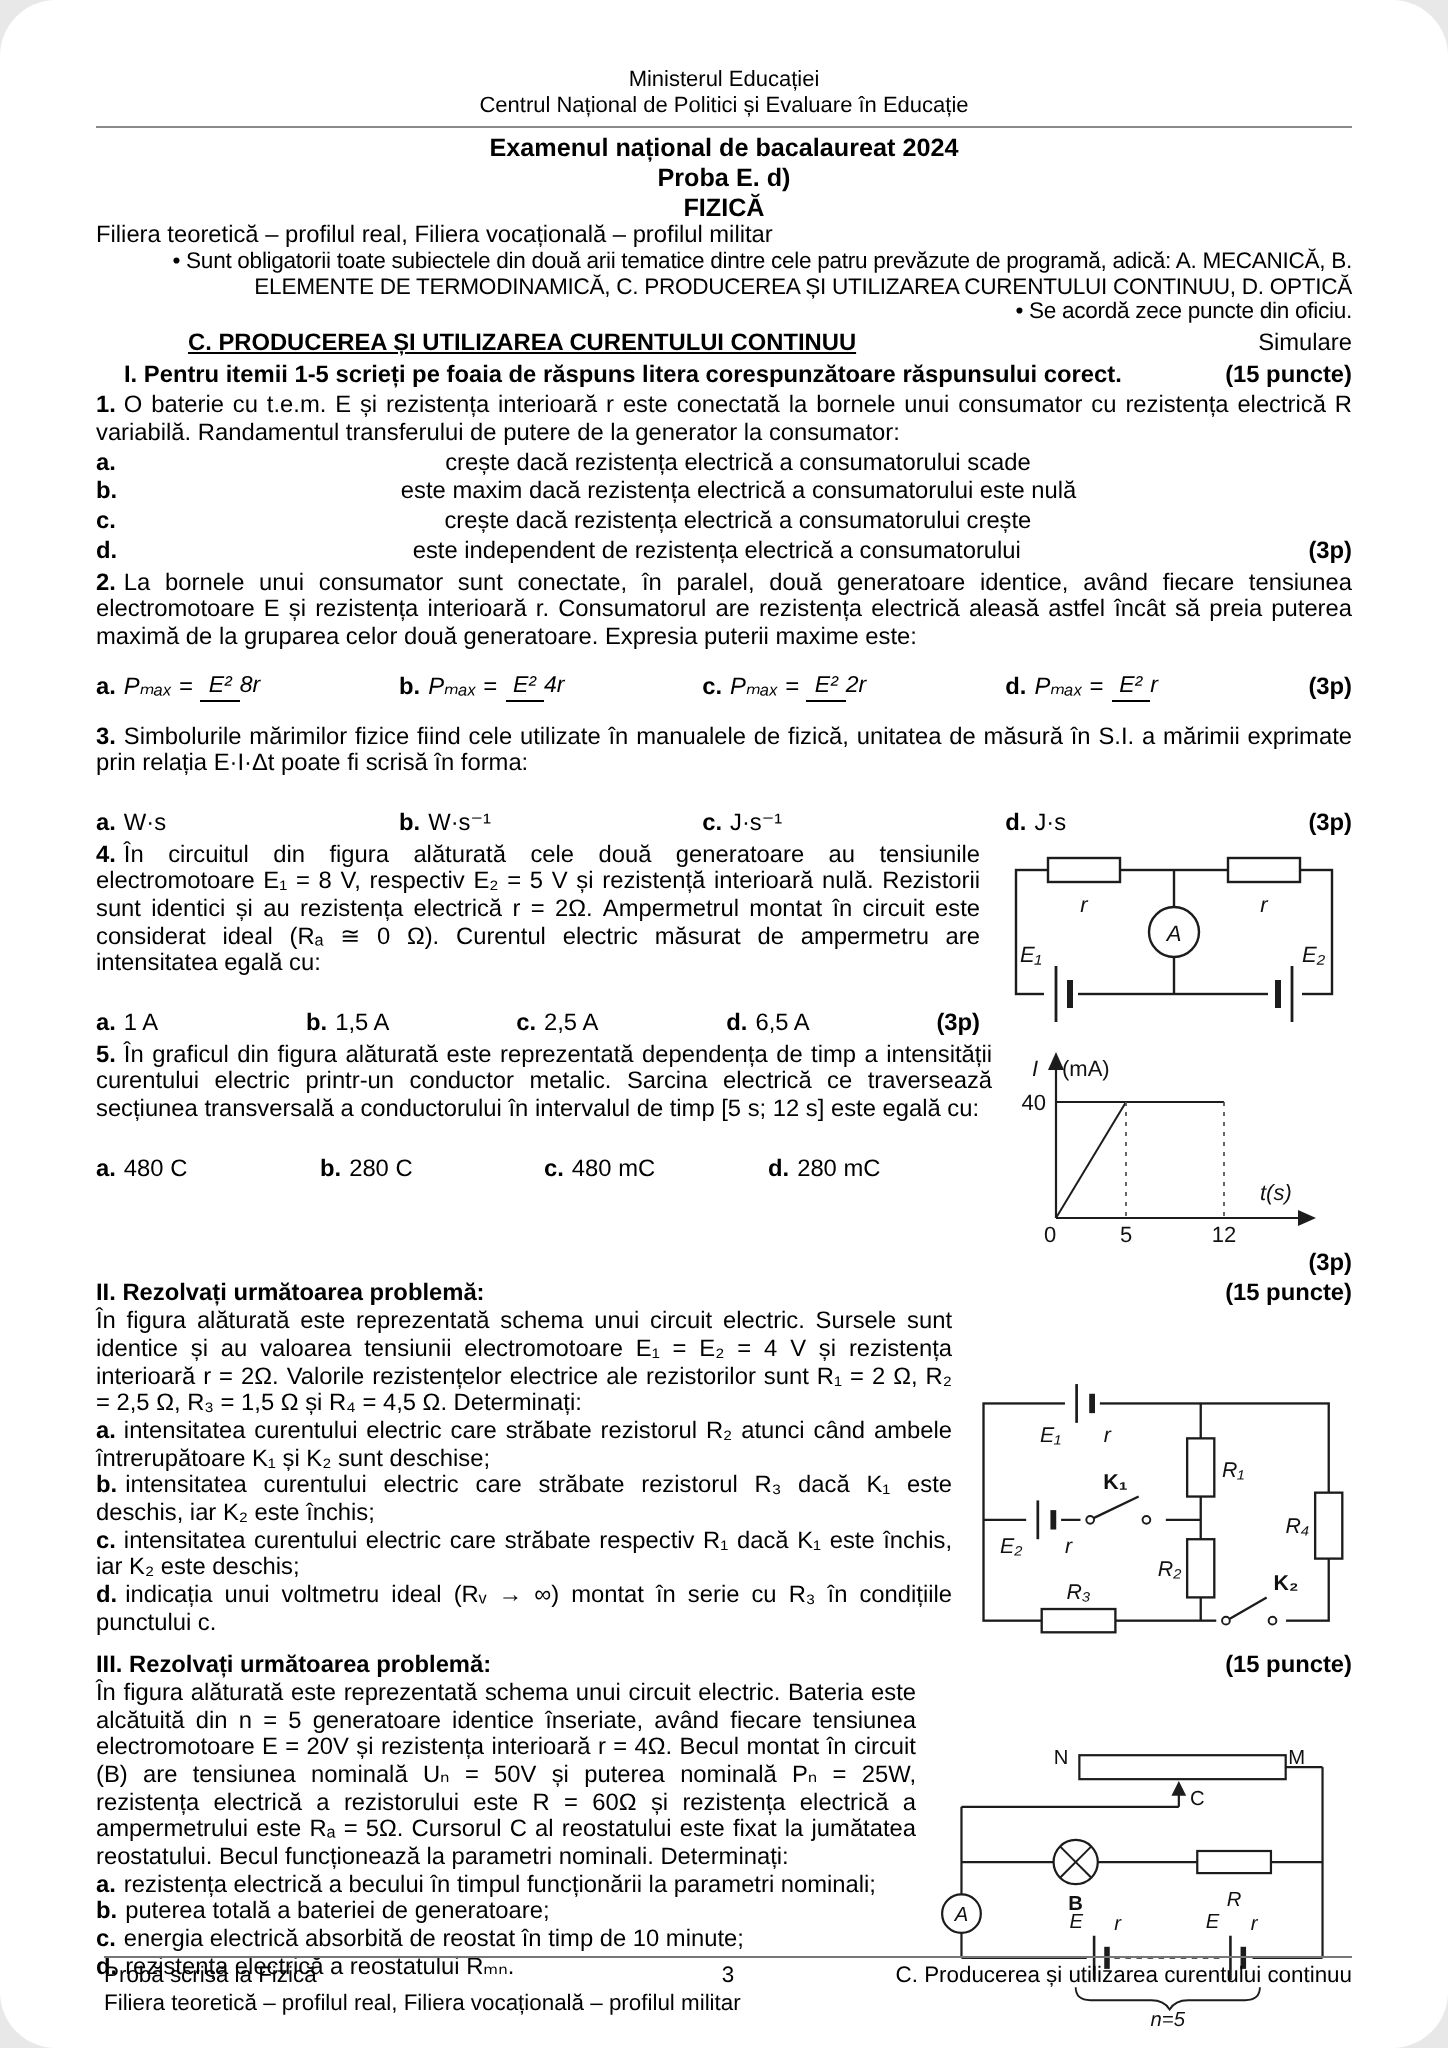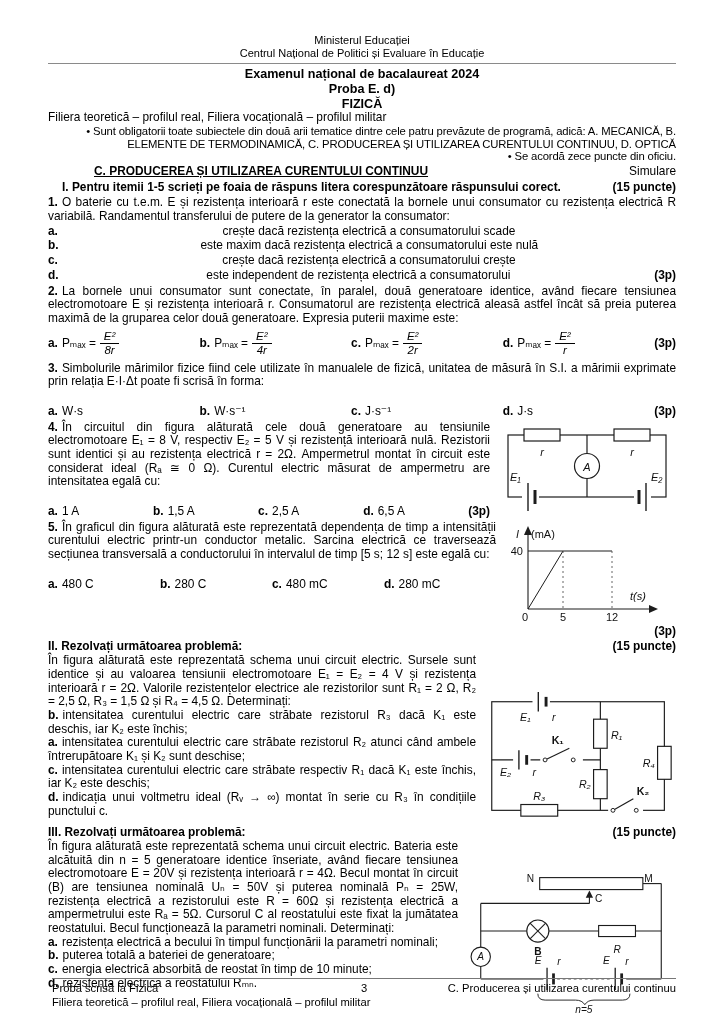--- a/index.html
+++ b/index.html
@@ -1,40 +1,40 @@
 <!DOCTYPE html>
 <html><head>
 <meta charset="utf-8">
 <style>
   html,body{margin:0;padding:0;background:#e8e8e8;}
   .page{position:relative;width:724px;height:1024px;box-sizing:border-box;
     padding:34px 48px 0;background:#fff;color:#000;
     font-family:"Liberation Sans","DejaVu Sans",sans-serif;
-    font-size:11.9px;line-height:1.15;overflow:hidden;margin:0 auto;}
+    font-size:11.9px;line-height:1.15;overflow:hidden;margin:0 auto;border-radius:28px;}
   .c{text-align:center}
   .sm{font-size:11px;line-height:1.22}
   .b{font-weight:700}
   .t13{font-size:12.6px;line-height:1.18}
   hr.sep{border:0;border-top:1.2px solid #8a8a8a;margin:2px 0 3px}
   p{margin:0;text-align:justify}
   .bullets p{font-size:11.3px;line-height:1.12;letter-spacing:-0.15px;text-align:right}
   .bullet::before{content:"• "}
   .hrow{display:flex;justify-content:space-between;align-items:baseline;margin-top:2px}
   .sh{margin-left:46px;text-decoration:underline}
   .ph{margin-left:14px}
   .k{font-weight:700;margin-right:4px;white-space:pre}
   .optline{display:flex;margin-top:1px}
   .optline .t{flex:1;text-align:center}
   .pts{font-weight:700;white-space:nowrap}
   .optrow{display:flex;margin:16px 0 1px}
   .optrow .opt{flex:1;text-align:left}
   .frow{display:flex;align-items:center;margin:2px 0;min-height:32px}
   .fcell{flex:1;display:flex;align-items:center}
-  .it{}
-  .frac{display:inline-flex;flex-direction:column;align-items:center;font-style:italic;
+  .it{font-style:italic}
+  .frac{display:inline-flex;flex-direction:row;align-items:center;font-style:italic;
     line-height:1.12;margin-left:4px;font-size:11.5px}
   .fnum{border-bottom:1px solid #000;padding:0 4px}
   .figright{float:right;margin:0 0 2px 8px}
   .qblock{clear:both;margin-top:2px}
   .ptsline{clear:right;text-align:right}
   .sec{clear:both;margin-top:2px}
   .footer{position:absolute;left:52px;right:48px;bottom:14px;font-size:11.2px;
     line-height:1.3;border-top:1.2px solid #777;padding-top:2px}
   .frow1{display:flex}
   .frow1 .fl{flex:1;text-align:left}
@@ -255,22 +255,22 @@
         <text x="28" y="89" text-anchor="end" class="svgit">E₂</text>
         <text x="50" y="89" class="svgit">r</text>
         <text x="76" y="56" text-anchor="middle" class="svgb">K₁</text>
         <text x="164" y="108" text-anchor="middle" class="svgb">K₂</text>
         <text x="131" y="50" class="svgit">R₁</text>
         <text x="110" y="101" text-anchor="end" class="svgit">R₂</text>
         <text x="57" y="113" text-anchor="middle" class="svgit">R₃</text>
         <text x="176" y="79" text-anchor="end" class="svgit">R₄</text>
       </svg>
       <p>În figura alăturată este reprezentată schema unui circuit electric. Sursele sunt identice și au valoarea tensiunii electromotoare E₁ = E₂ = 4 V și rezistența interioară r = 2Ω. Valorile rezistențelor electrice ale rezistorilor sunt R₁ = 2 Ω, R₂ = 2,5 Ω, R₃ = 1,5 Ω și R₄ = 4,5 Ω. Determinați:</p>
+      <p><span class="k">a.</span><span>intensitatea curentului electric care străbate rezistorul R₂ atunci când ambele întrerupătoare K₁ și K₂ sunt deschise;</span></p>
       <p><span class="k">b.</span><span>intensitatea curentului electric care străbate rezistorul R₃ dacă K₁ este deschis, iar K₂ este închis;</span></p>
-      <p><span class="k">a.</span><span>intensitatea curentului electric care străbate rezistorul R₂ atunci când ambele întrerupătoare K₁ și K₂ sunt deschise;</span></p>
       <p><span class="k">c.</span><span>intensitatea curentului electric care străbate respectiv R₁ dacă K₁ este închis, iar K₂ este deschis;</span></p>
       <p><span class="k">d.</span><span>indicația unui voltmetru ideal (Rᵥ → ∞) montat în serie cu R₃ în condițiile punctului c.</span></p>
     </div>
   </div>
 
   <div class="sec">
     <div class="hrow">
       <span class="b">III. Rezolvați următoarea problemă:</span>
       <span class="b">(15 puncte)</span>
     </div>

